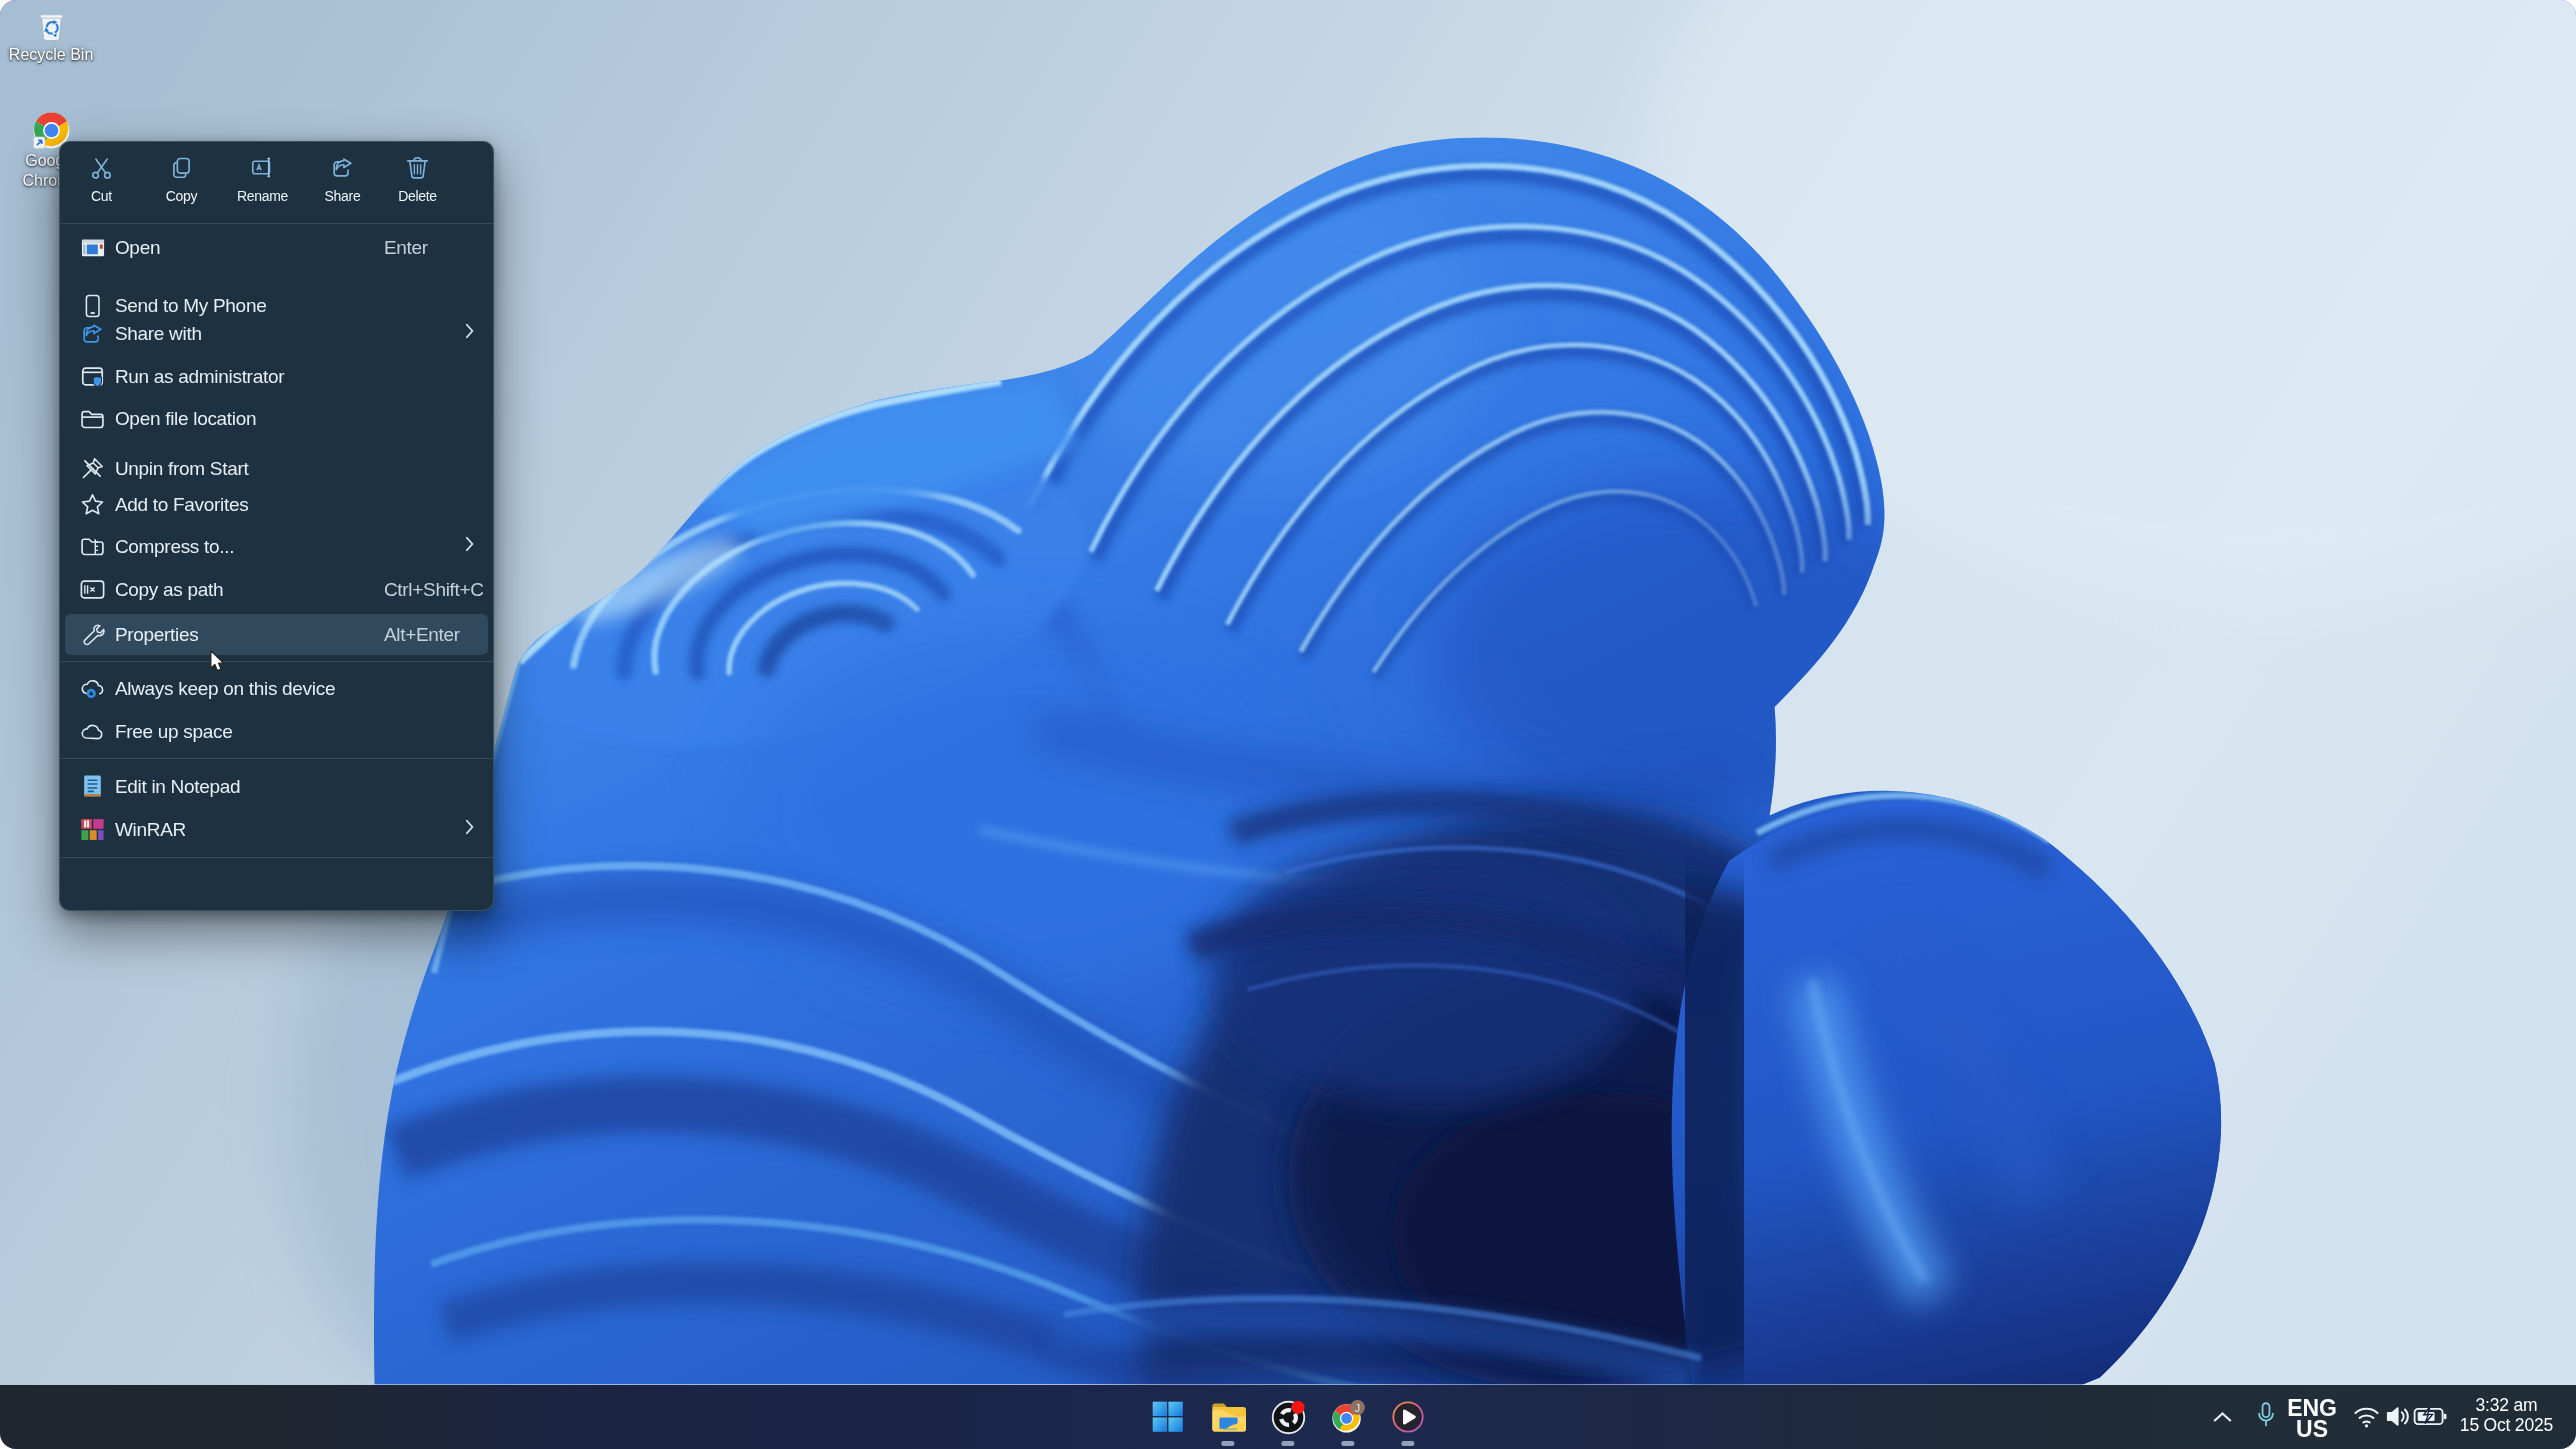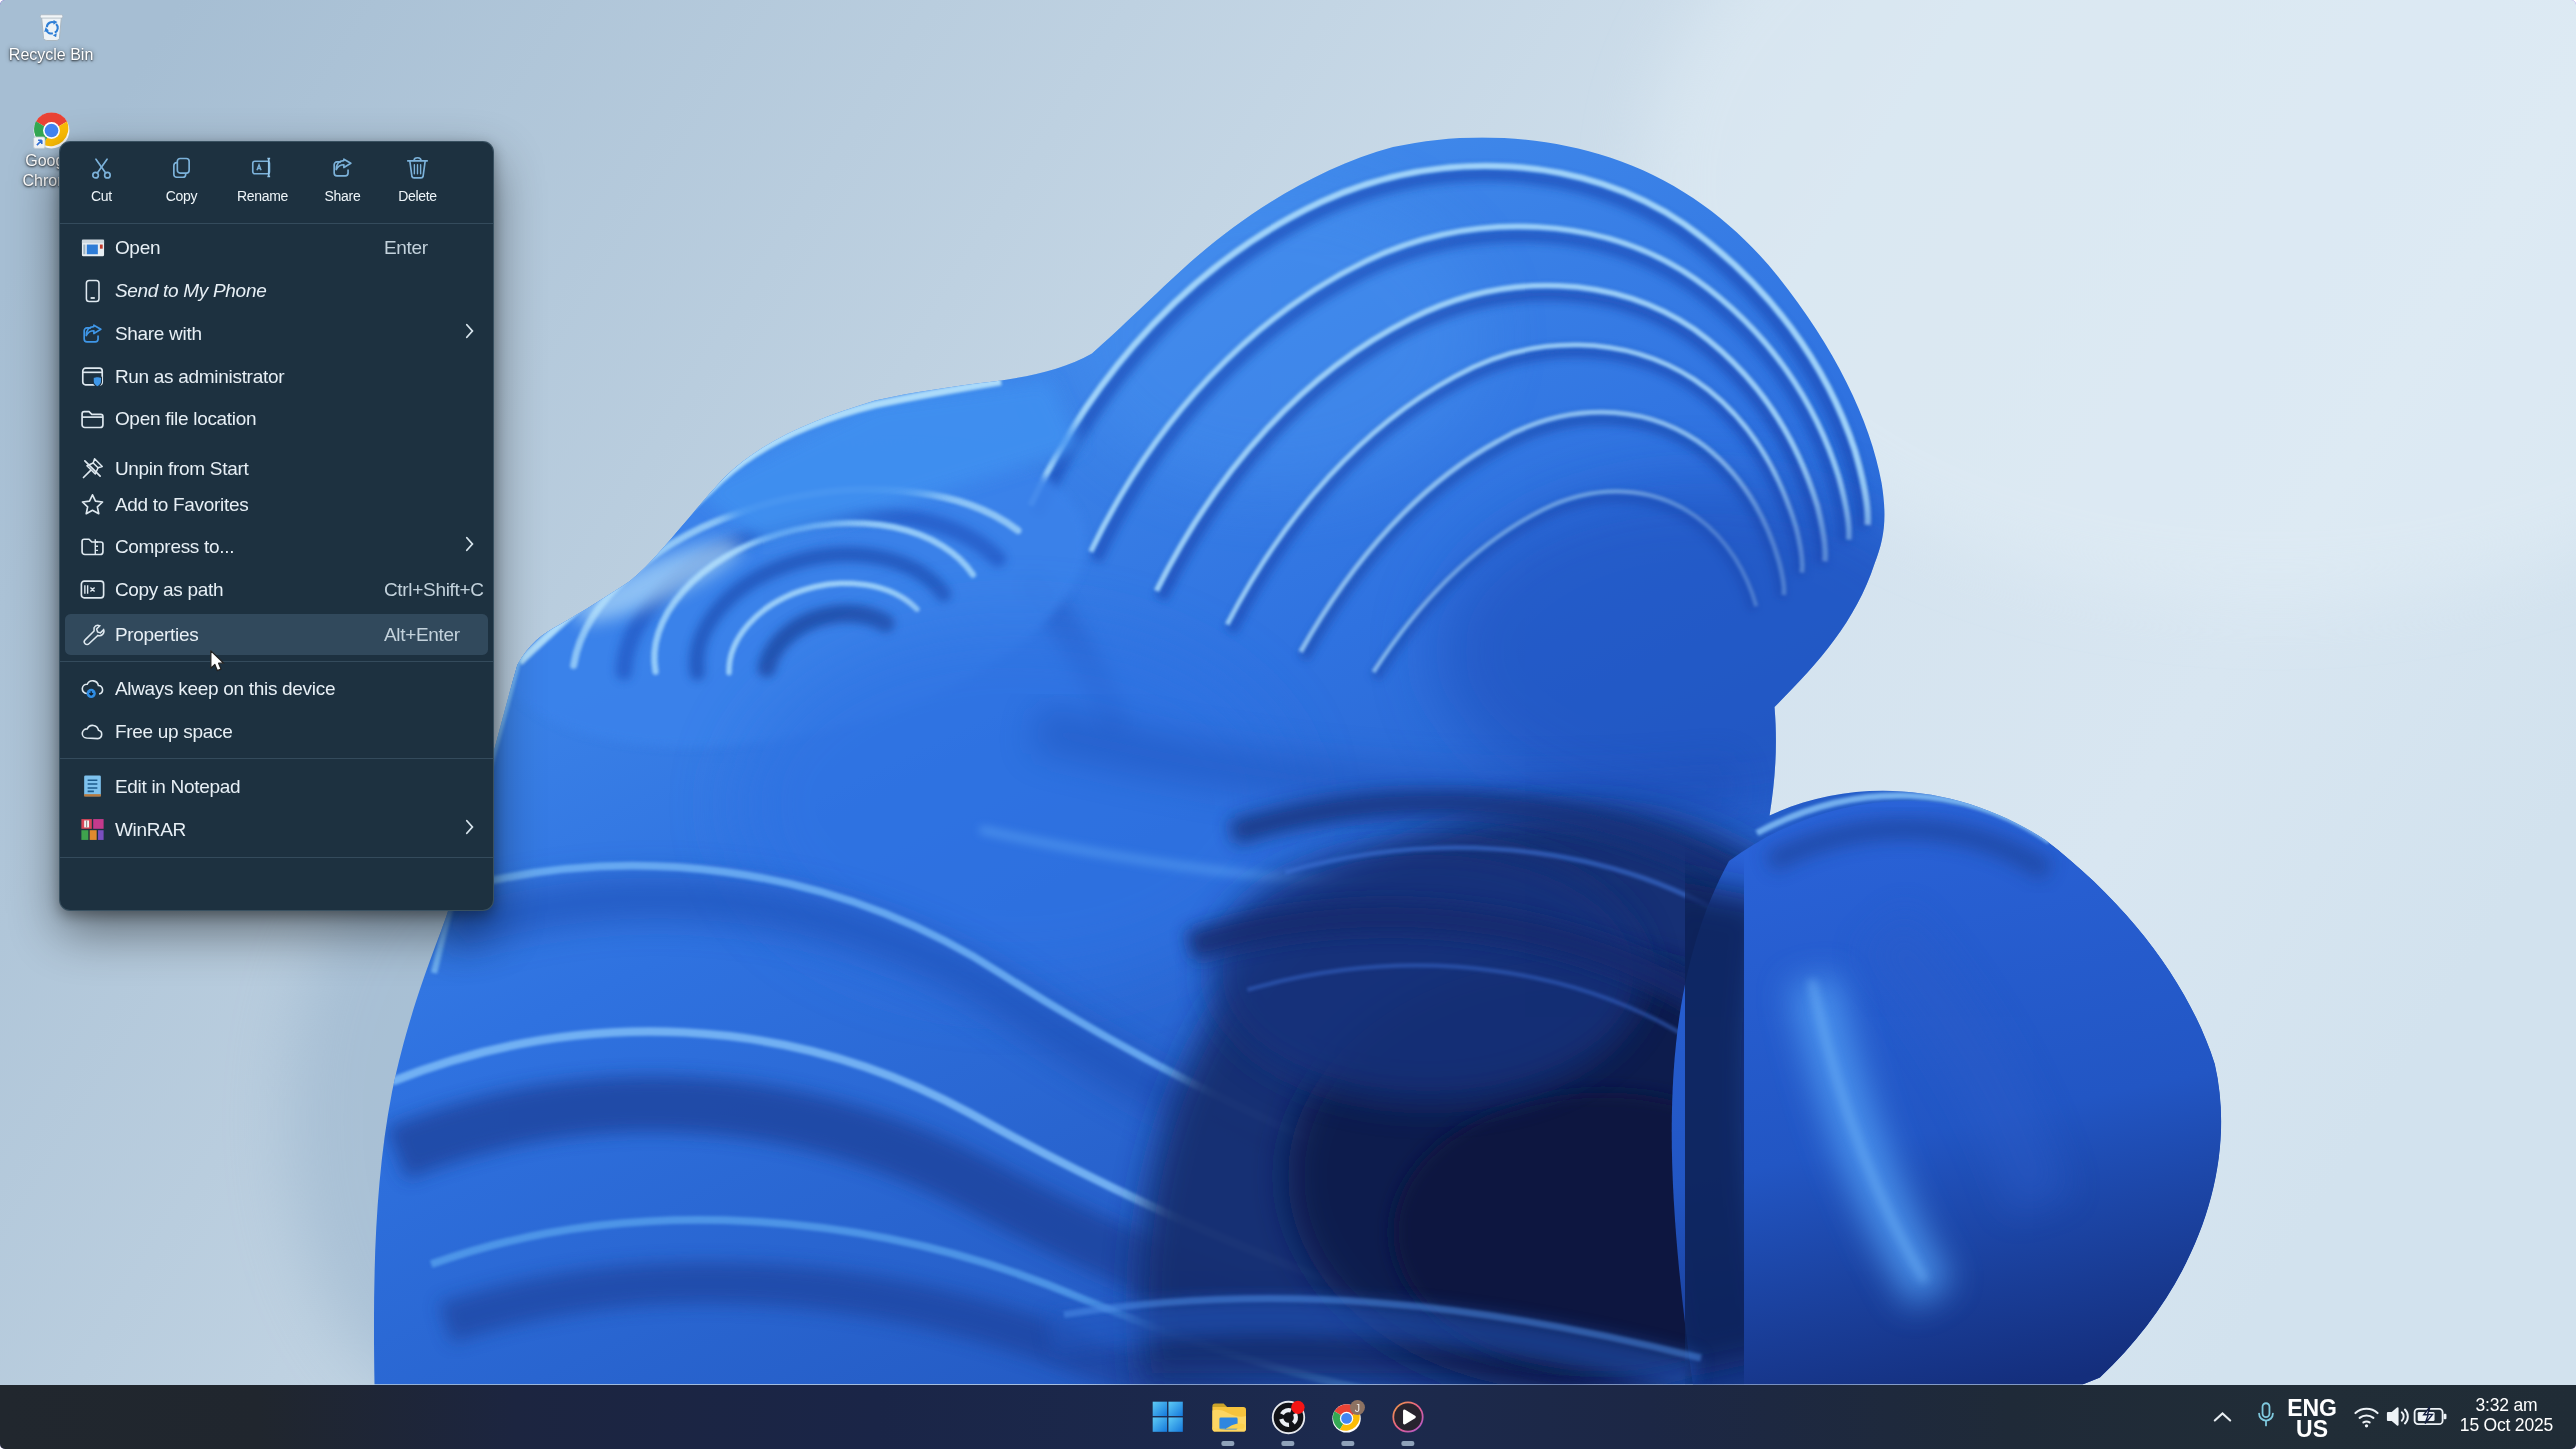--- a/index.html
+++ b/index.html
@@ -1,18 +1,18 @@
 <!DOCTYPE html>
 <html style="font-size:11.2px"><head>
 <meta charset="utf-8">
 <style>
   html,body{margin:0;padding:0;background:#fff;overflow:hidden;width:2576px;height:1449px;}
   *{box-sizing:border-box;}
   body{font-family:"Liberation Sans", sans-serif;}
-  .screen{position:absolute;left:0;top:0;width:2576px;height:1449px;border-radius:5px;overflow:hidden;background:#6d28d9;}
+  .screen{position:absolute;left:0;top:0;width:2576px;height:1449px;border-radius:16px;overflow:hidden;background:#6d28d9;}
   #wall{position:absolute;left:0;top:0;width:2576px;height:1449px;}
 
   .dicon{position:absolute;text-align:center;color:#fff;font-size:16px;text-shadow:0 1.4px 2.1px rgba(0,0,0,.8),0 0 4.9px rgba(0,0,0,.45);}
   .dicon .lbl{line-height:19.6px;}
 
   .menu{position:absolute;left:59px;top:141px;width:435px;height:770px;background:#1d3140;border-radius:11.2px;border:0.7px solid rgba(130,160,180,.28);box-shadow:0 21px 49px rgba(0,0,0,.45), 0 4.2px 12.6px rgba(0,0,0,.32);color:#e7eff5;font-size:19px;letter-spacing:-0.3px;z-index:20;}
   .mrow{position:absolute;left:4.9px;right:4.9px;height:41px;display:flex;align-items:center;}
   .mrow .ic{position:absolute;left:15.4px;width:25px;height:25px;display:flex;align-items:center;justify-content:center;}
   .mrow .tx{position:absolute;left:50px;white-space:nowrap;}
   .mrow .sc{position:absolute;left:319px;color:#c3d2dc;white-space:nowrap;}
@@ -258,21 +258,21 @@
             <rect x="1" y="1" width="32" height="24" rx="2" fill="#e8eef2"></rect>
             <rect x="1" y="1" width="32" height="5" fill="#cfd8de"></rect>
             <rect x="8" y="8" width="16" height="14" fill="#2e7cd6"></rect>
             <rect x="3" y="8" width="3" height="14" fill="#9fb3c0"></rect>
             <rect x="27" y="8" width="4" height="6" fill="#c23b2e"></rect>
           </svg>
         </span>
       <span class="tx">Open</span>
         <span class="sc">Enter</span>
     </div>
-    <div class="mrow" style="top:128px;font-style:italic;">
+    <div class="mrow" style="top:143px;">
       <span class="ic">
           <svg width="15.4" height="24" viewBox="0 0 22 34" fill="none" stroke="#dfe9f0" stroke-width="2.2">
             <rect x="2" y="2" width="18" height="30" rx="4"></rect>
             <path d="M8 27 h6" stroke-width="2.6"></path>
           </svg>
         </span>
       <span class="tx">Send to My Phone</span>
     </div>
     <div class="mrow" style="top:171px;">
       <span class="ic">

